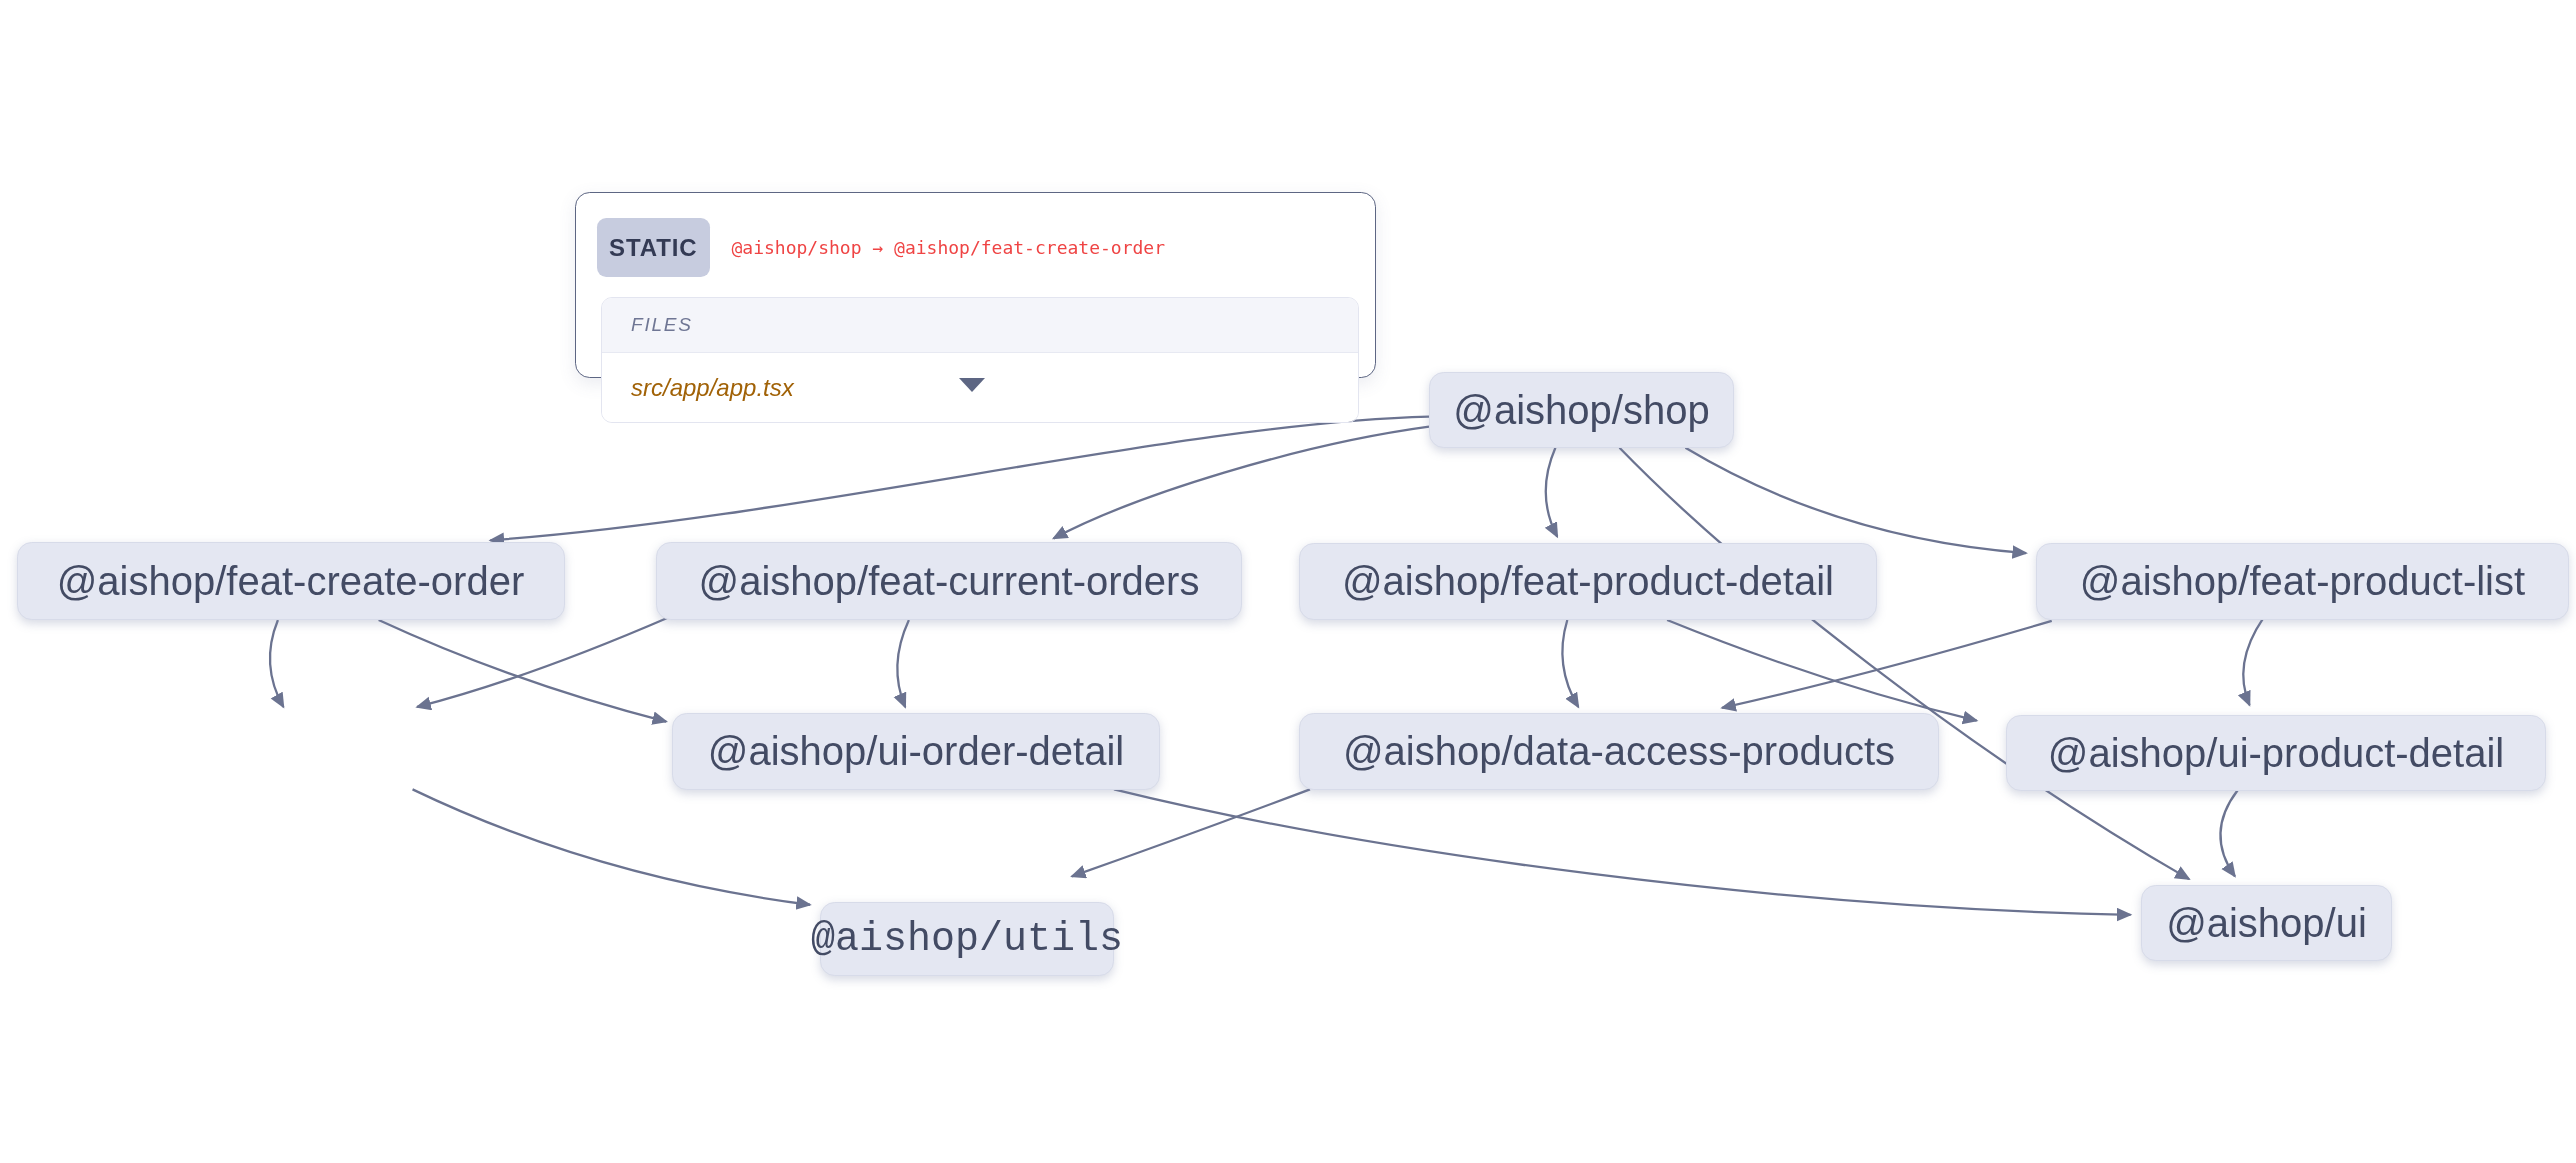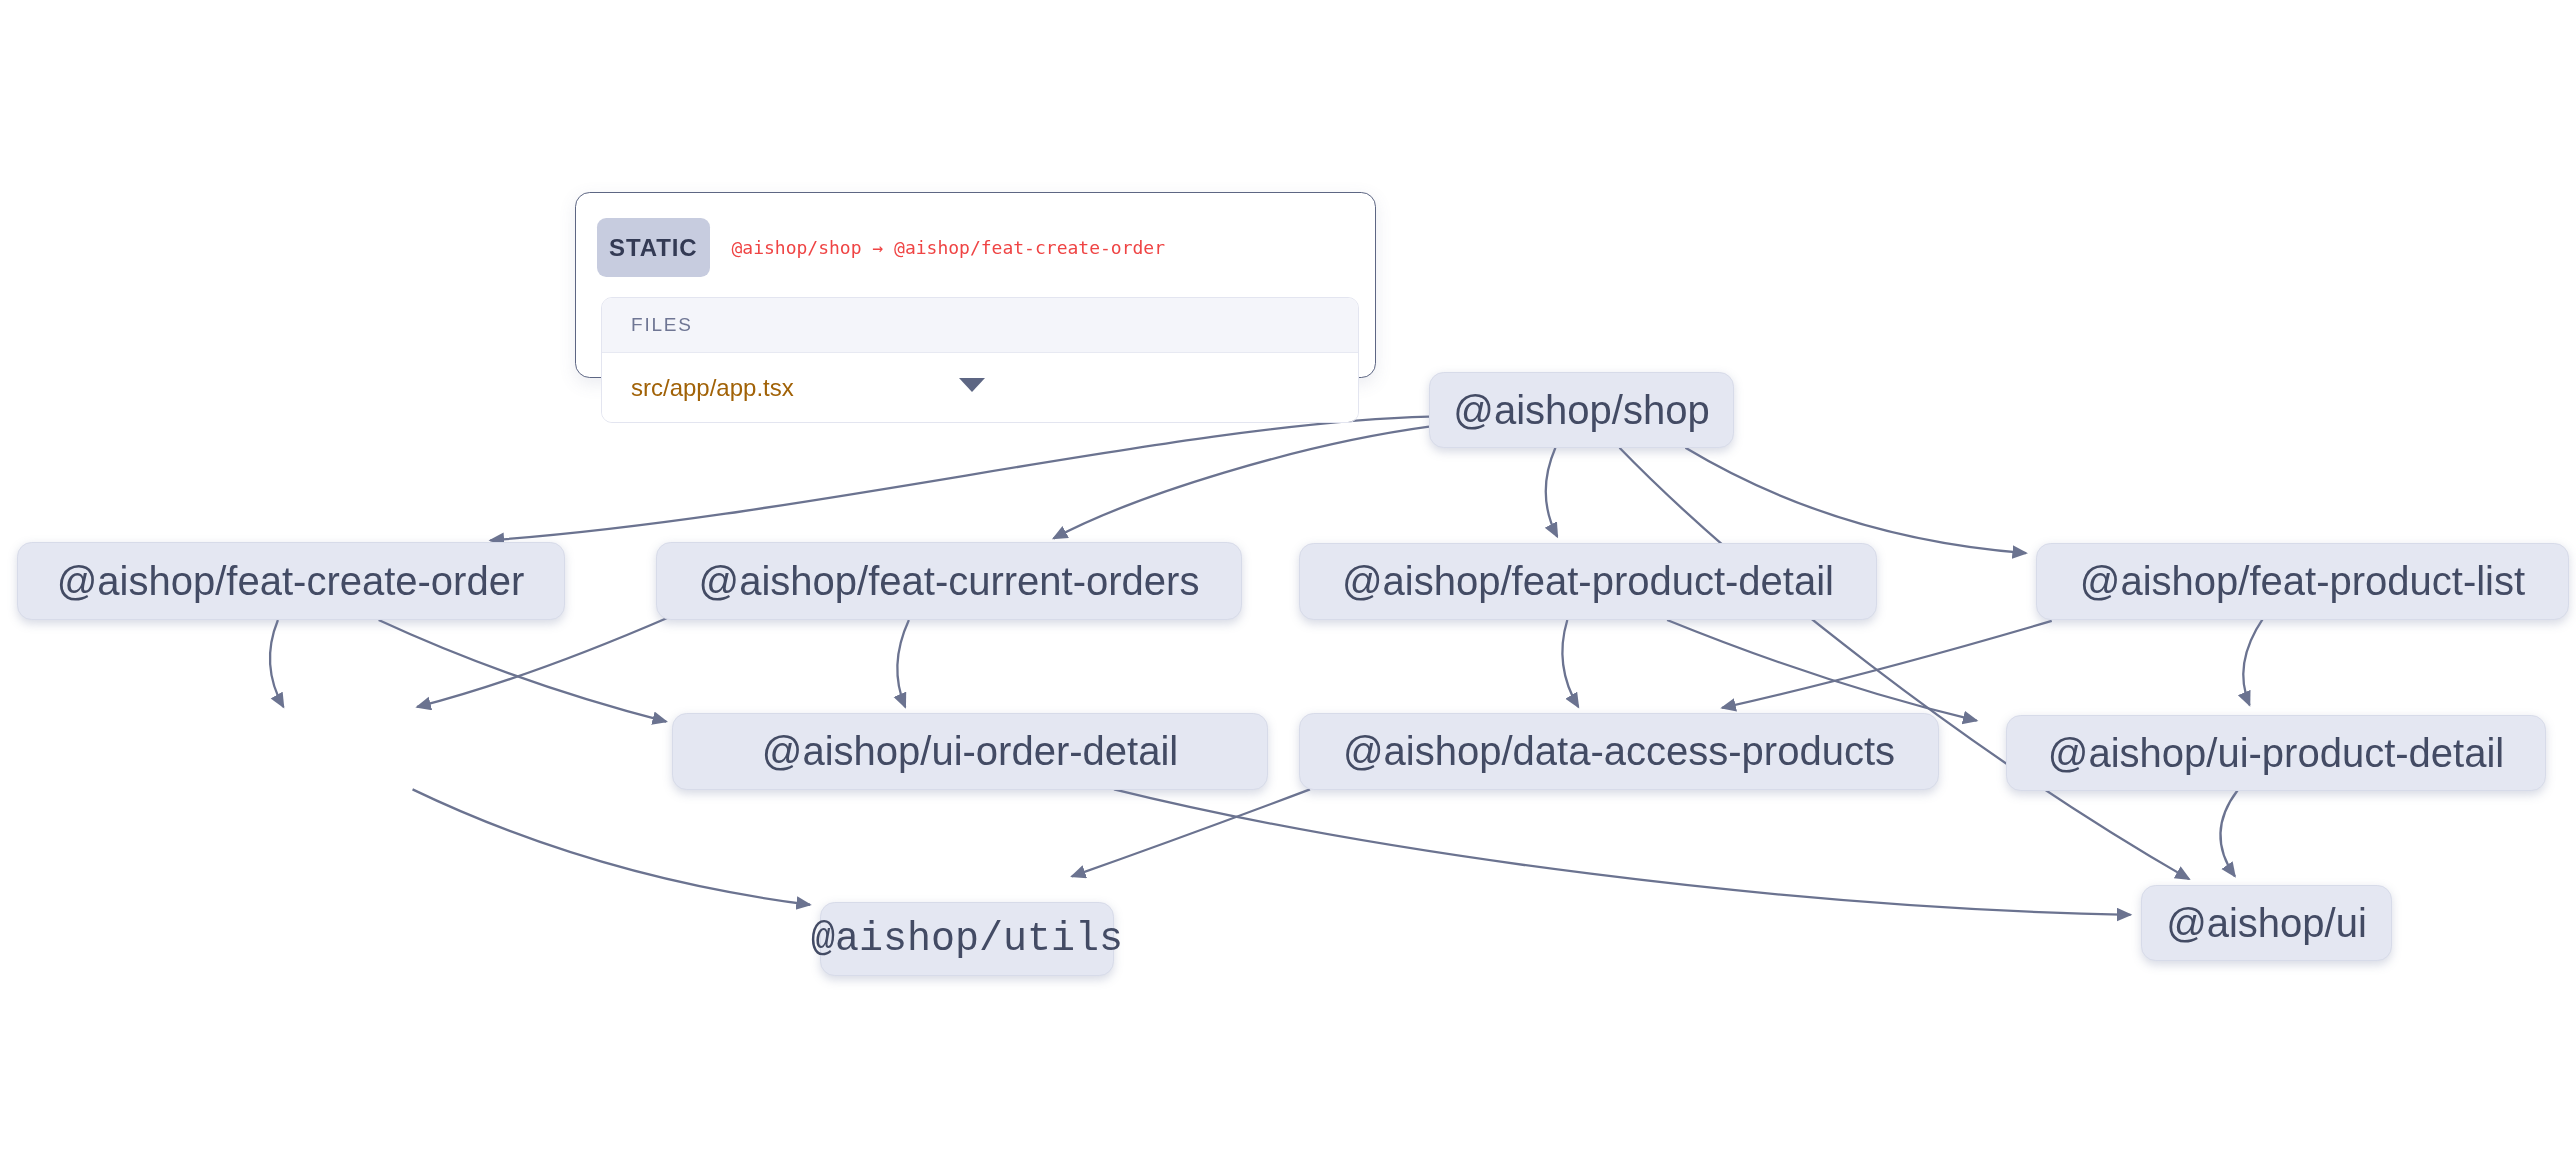--- a/index.html
+++ b/index.html
@@ -96,20 +96,21 @@
   #tooltip .files-panel {
     position: absolute;
     left: 25px;
     top: 104px;
     width: 758px;
     height: 126px;
     border: 0.9px solid #e3e5f0;
     border-radius: 11px;
     overflow: hidden;
     box-sizing: border-box;
+    font-style: italic;
   }
   #tooltip .files-header {
     height: 55px;
     background: #f4f5fa;
     border-bottom: 0.9px solid #e7e9f2;
     display: flex;
     align-items: center;
     padding-left: 29px;
     color: #6f7694;
     font-size: 19px;
@@ -155,21 +156,21 @@
     <path class="edge" d="M1430,862 Q1292,914 1170,957" marker-end="url(#arrow)"></path>
     <path class="edge" d="M1216,862 C1500,932 1950,992 2326,999" marker-end="url(#arrow)"></path>
     <path class="edge" d="M2443,863 Q2407,910 2440,957" marker-end="url(#arrow)"></path>
   </svg>
 
   <div class="node" style="left:1429px; top:372px; width:305px; height:76px;">@aishop/shop</div>
   <div class="node" style="left:16.5px; top:542px; width:548px; height:78px;">@aishop/feat-create-order</div>
   <div class="node" style="left:656px; top:542px; width:586px; height:78px;">@aishop/feat-current-orders</div>
   <div class="node" style="left:1299px; top:543px; width:578px; height:77px;text-align:center;">@aishop/feat-product-detail</div>
   <div class="node" style="left:2036px; top:543px; width:533px; height:77px;">@aishop/feat-product-list</div>
-  <div class="node" style="left:672px; top:713px; width:596px; height:77px;">@aishop/ui-order-detail</div>
+  <div class="node" style="left:672px; top:713px; width:488px; height:77px;">@aishop/ui-order-detail</div>
   <div class="node" style="left:1299px; top:713px; width:640px; height:77px;">@aishop/data-access-products</div>
   <div class="node" style="left:2006px; top:715px; width:540px; height:76px;">@aishop/ui-product-detail</div>
   <div class="node" style="left:820px; top:902px; width:294px; height:74px;font-family:Liberation Mono, monospace;">@aishop/utils</div>
   <div class="node" style="left:2141px; top:885px; width:251px; height:76px;">@aishop/ui</div>
 
   <div id="tooltip">
     <div class="header-row">
       <span class="badge">STATIC</span>
       <span class="edge-title"><span>@aishop/shop</span> <span>→</span> <span>@aishop/feat-create-order</span></span>
     </div>

